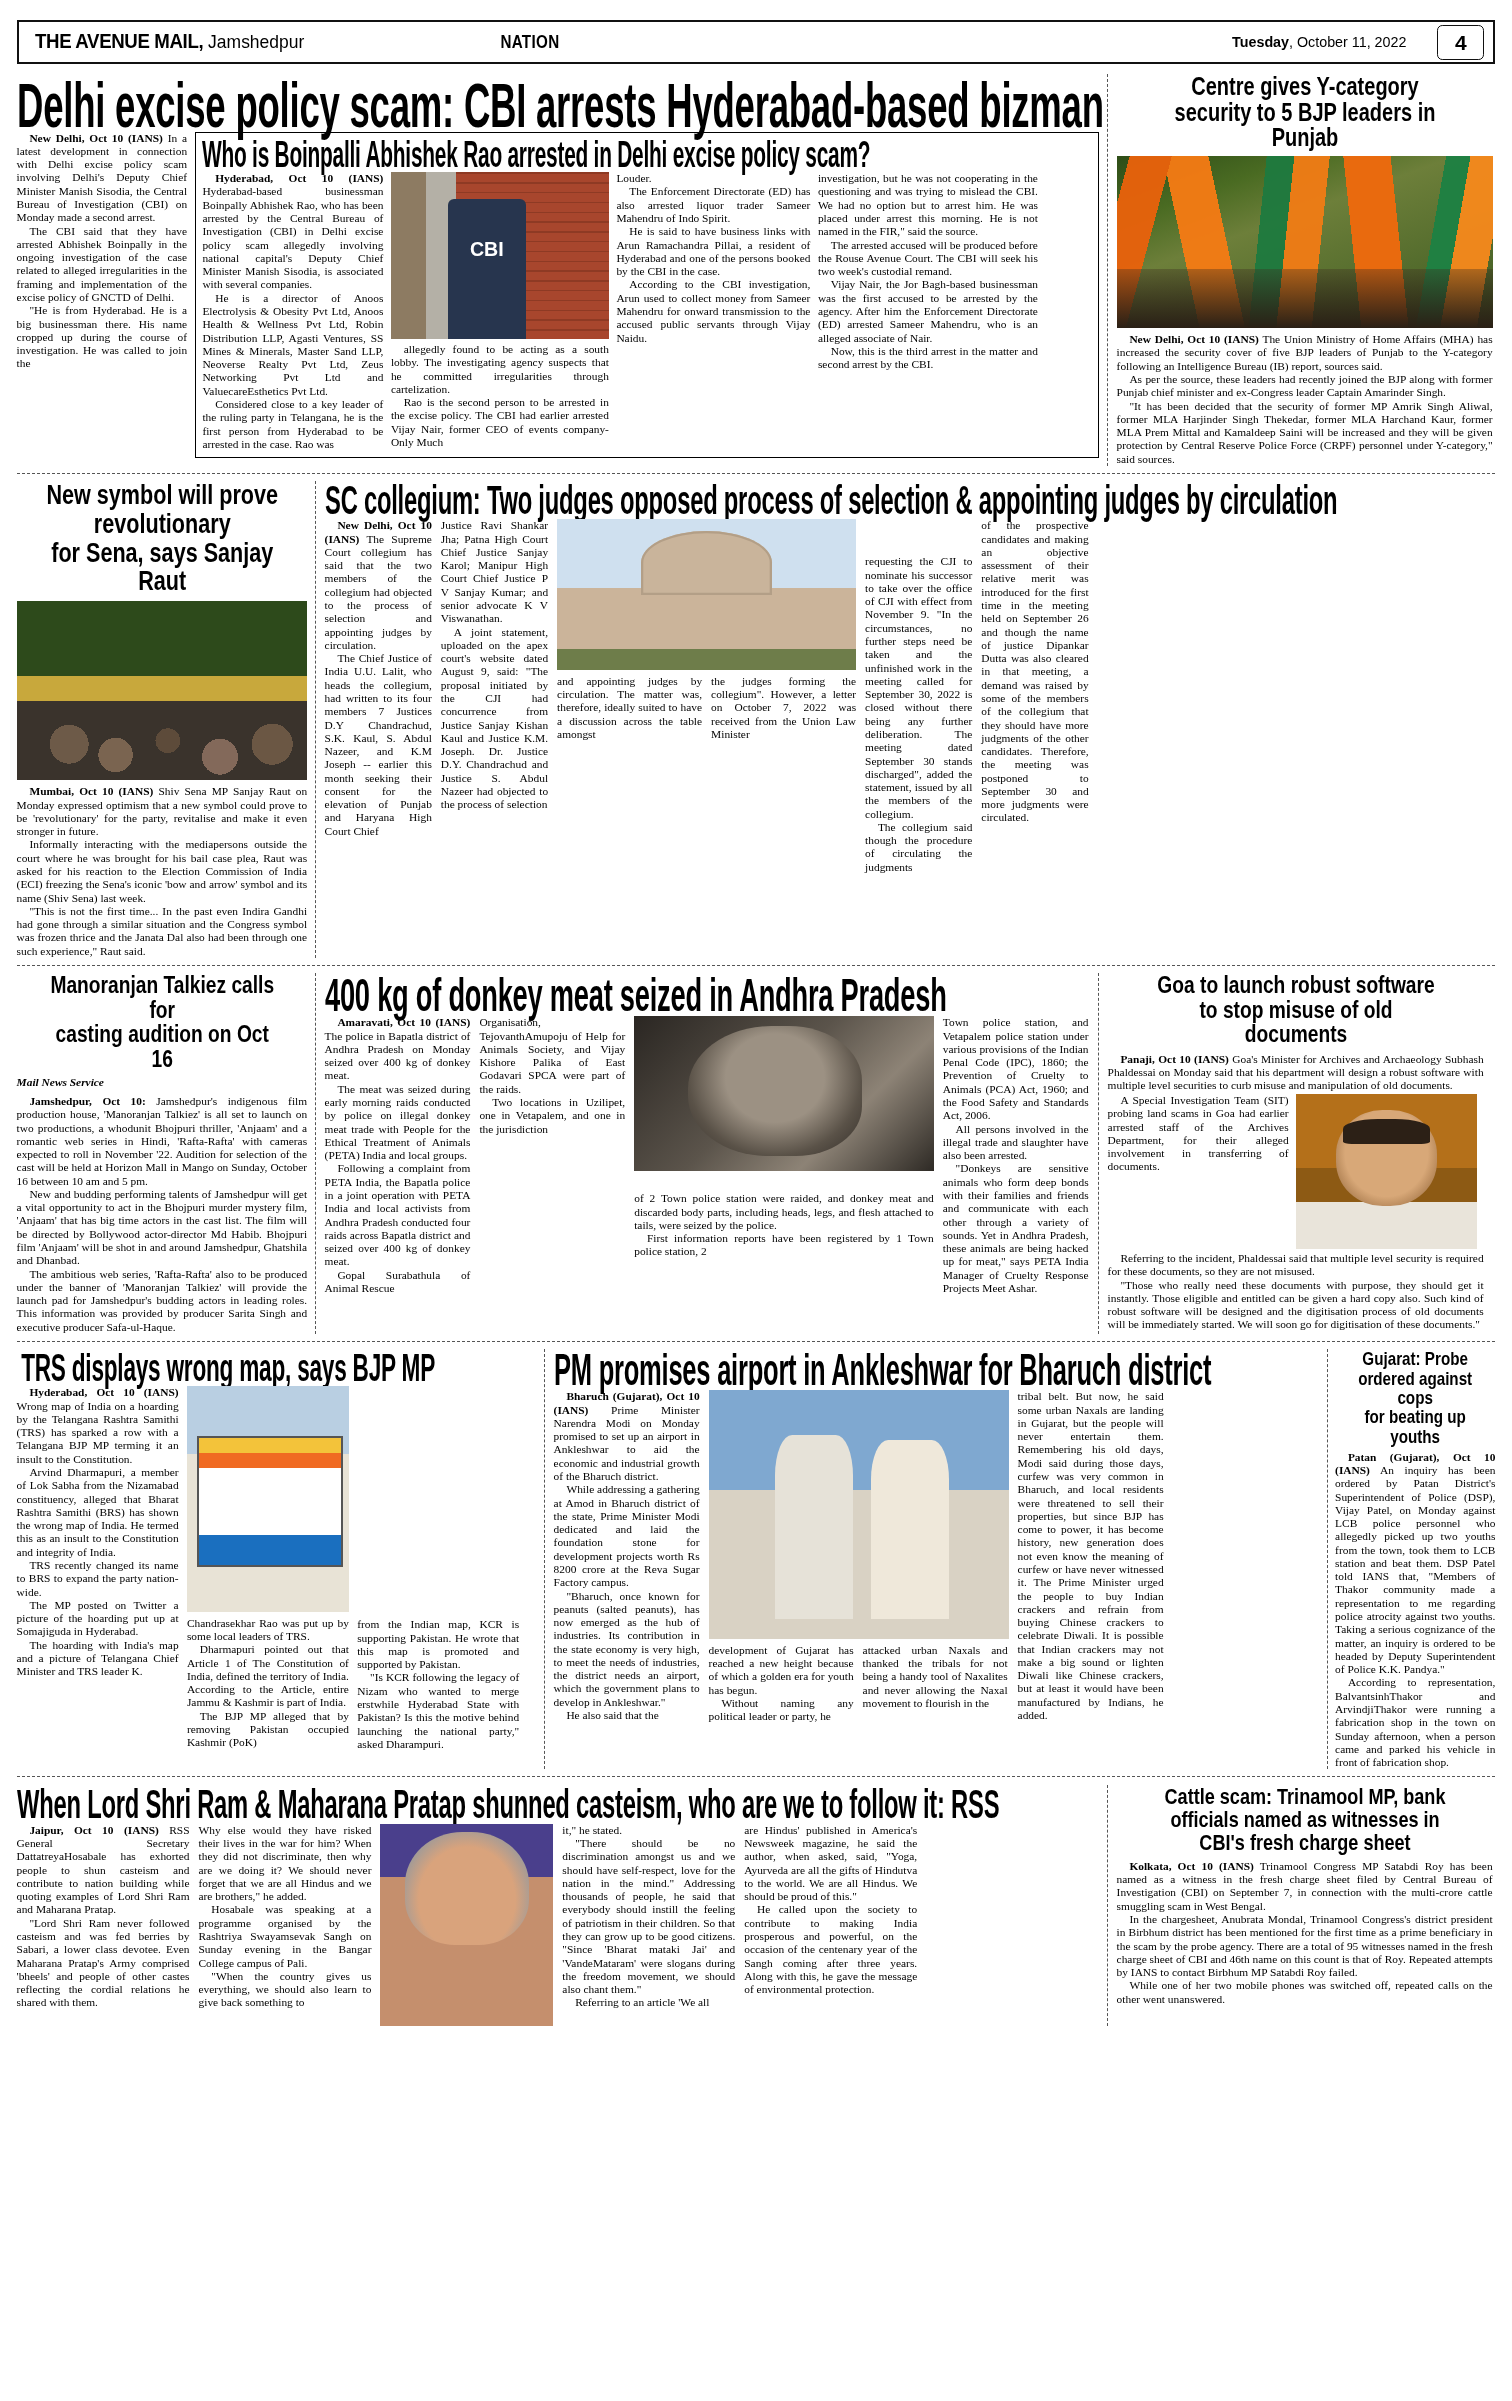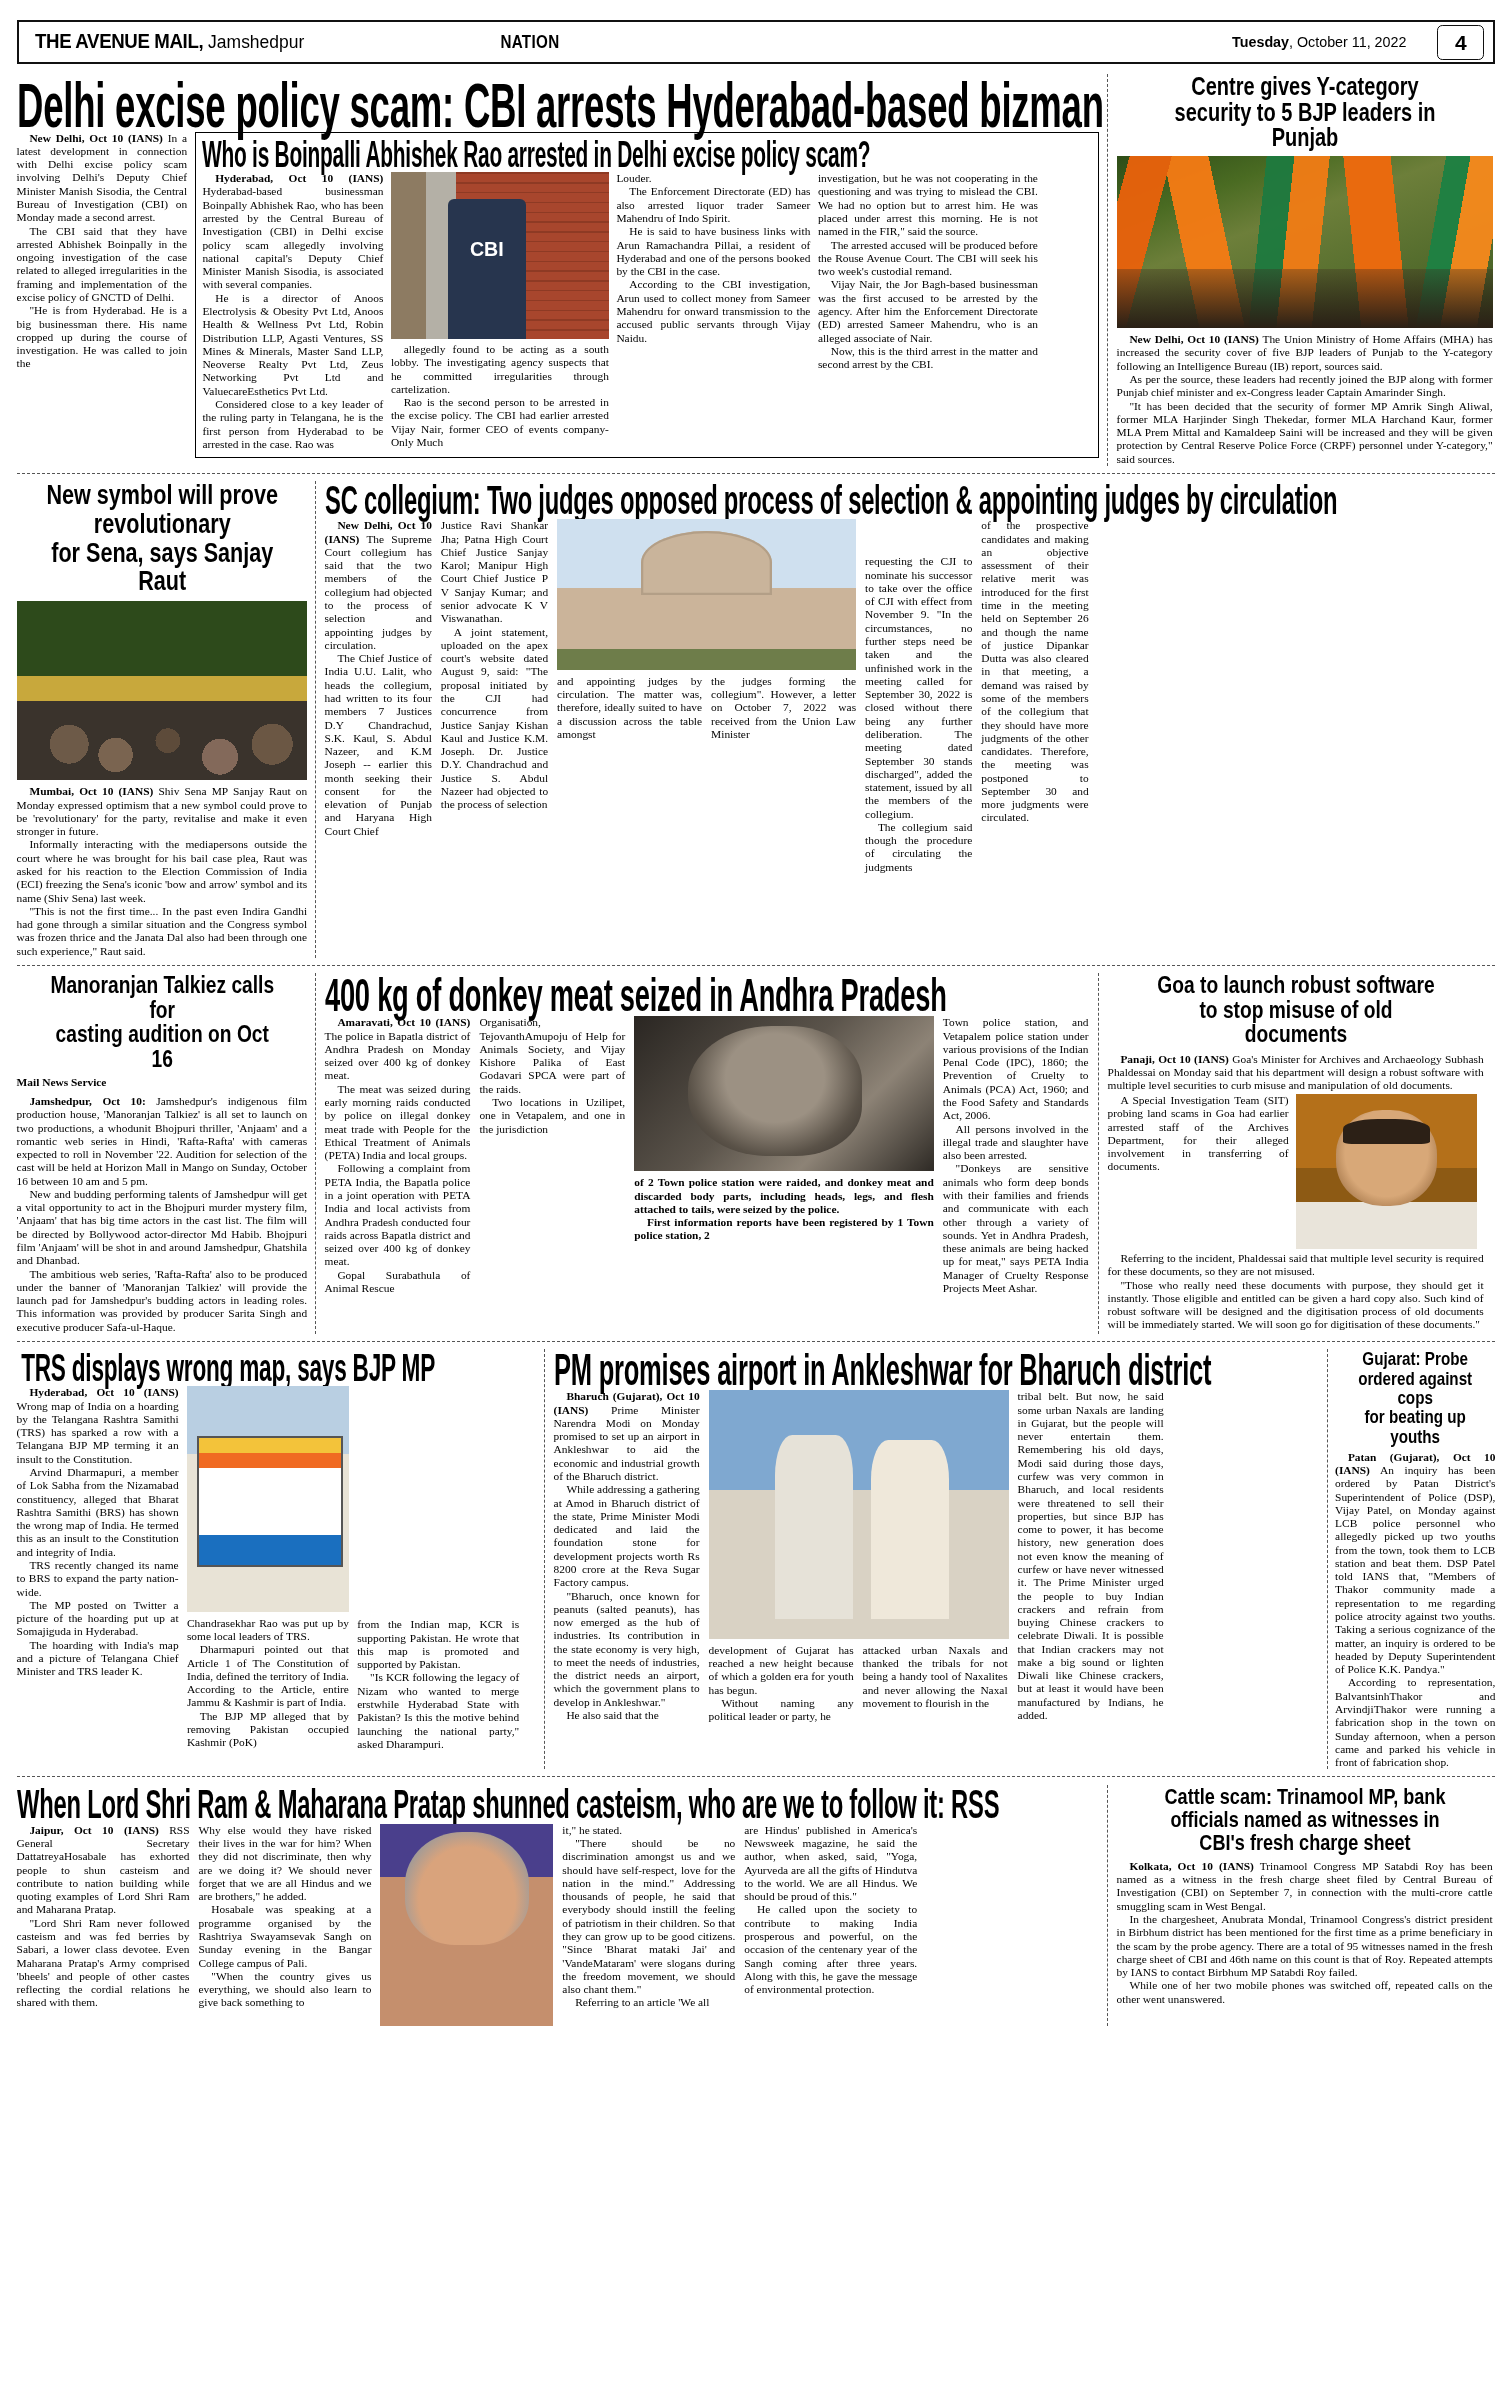--- a/index.html
+++ b/index.html
@@ -283,21 +283,21 @@
   <div class="sep"></div>
 
   <div id="block3">
 
     <div id="b3-left">
       <div class="hl-sans" style="font-size:24px;">
         <div>Manoranjan Talkiez calls for</div>
         <div>casting audition on Oct 16</div>
       </div>
       <div class="body" style="margin-top:4.5px;">
-        <p class="noind" style="font-weight:bold;">Mail News Service</p>
+        <p class="noind" style="font-weight:bold;font-style:italic;">Mail News Service</p>
       </div>
       <div class="body" style="margin-top:6px;">
         <p><b>Jamshedpur, Oct 10:</b> Jamshedpur's indigenous film production house, 'Manoranjan Talkiez' is all set to launch on two productions, a whodunit Bhojpuri thriller, 'Anjaam' and a romantic web series in Hindi, 'Rafta-Rafta' with cameras expected to roll in November '22. Audition for selection of the cast will be held at Horizon Mall in Mango on Sunday, October 16 between 10 am and 5 pm.</p>
         <p>New and budding performing talents of Jamshedpur will get a vital opportunity to act in the Bhojpuri murder mystery film, 'Anjaam' that has big time actors in the cast list. The film will be directed by Bollywood actor-director Md Habib. Bhojpuri film 'Anjaam' will be shot in and around Jamshedpur, Ghatshila and Dhanbad.</p>
         <p>The ambitious web series, 'Rafta-Rafta' also to be produced under the banner of 'Manoranjan Talkiez' will provide the launch pad for Jamshedpur's budding actors in leading roles. This information was provided by producer Sarita Singh and executive producer Safa-ul-Haque.</p>
       </div>
     </div>
 
     <div id="b3-mid">
       <div class="hl-cond b3-mid-hl" style="width:1348px;">400 kg of donkey meat seized in Andhra Pradesh</div>
@@ -307,21 +307,21 @@
           <p>The meat was seized during early morning raids conducted by police on illegal donkey meat trade with People for the Ethical Treatment of Animals (PETA) India and local groups.</p>
           <p>Following a complaint from PETA India, the Bapatla police in a joint operation with PETA India and local activists from Andhra Pradesh conducted four raids across Bapatla district and seized over 400 kg of donkey meat.</p>
           <p>Gopal Surabathula of Animal Rescue</p>
         </div>
         <div style="width:146px;" class="body">
           <p class="noind">Organisation, TejovanthAmupoju of Help for Animals Society, and Vijay Kishore Palika of East Godavari SPCA were part of the raids.</p>
           <p>Two locations in Uzilipet, one in Vetapalem, and one in the jurisdiction</p>
         </div>
         <div style="width:300px;">
           <div class="photo ph-donkey" style="width:100%;height:155px;"></div>
-          <div class="body" style="margin-top:5px;font-weight:bold;">
+          <div class="body" style="margin-top:21px;">
             <p class="noind">of 2 Town police station were raided, and donkey meat and discarded body parts, including heads, legs, and flesh attached to tails, were seized by the police.</p>
             <p>First information reports have been registered by 1 Town police station, 2</p>
           </div>
         </div>
         <div style="width:146px;" class="body">
           <p class="noind">Town police station, and Vetapalem police station under various provisions of the Indian Penal Code (IPC), 1860; the Prevention of Cruelty to Animals (PCA) Act, 1960; and the Food Safety and Standards Act, 2006.</p>
           <p>All persons involved in the illegal trade and slaughter have also been arrested.</p>
           <p>"Donkeys are sensitive animals who form deep bonds with their families and friends and communicate with each other through a variety of sounds. Yet in Andhra Pradesh, these animals are being hacked up for meat," says PETA India Manager of Cruelty Response Projects Meet Ashar.</p>
         </div>
       </div>

